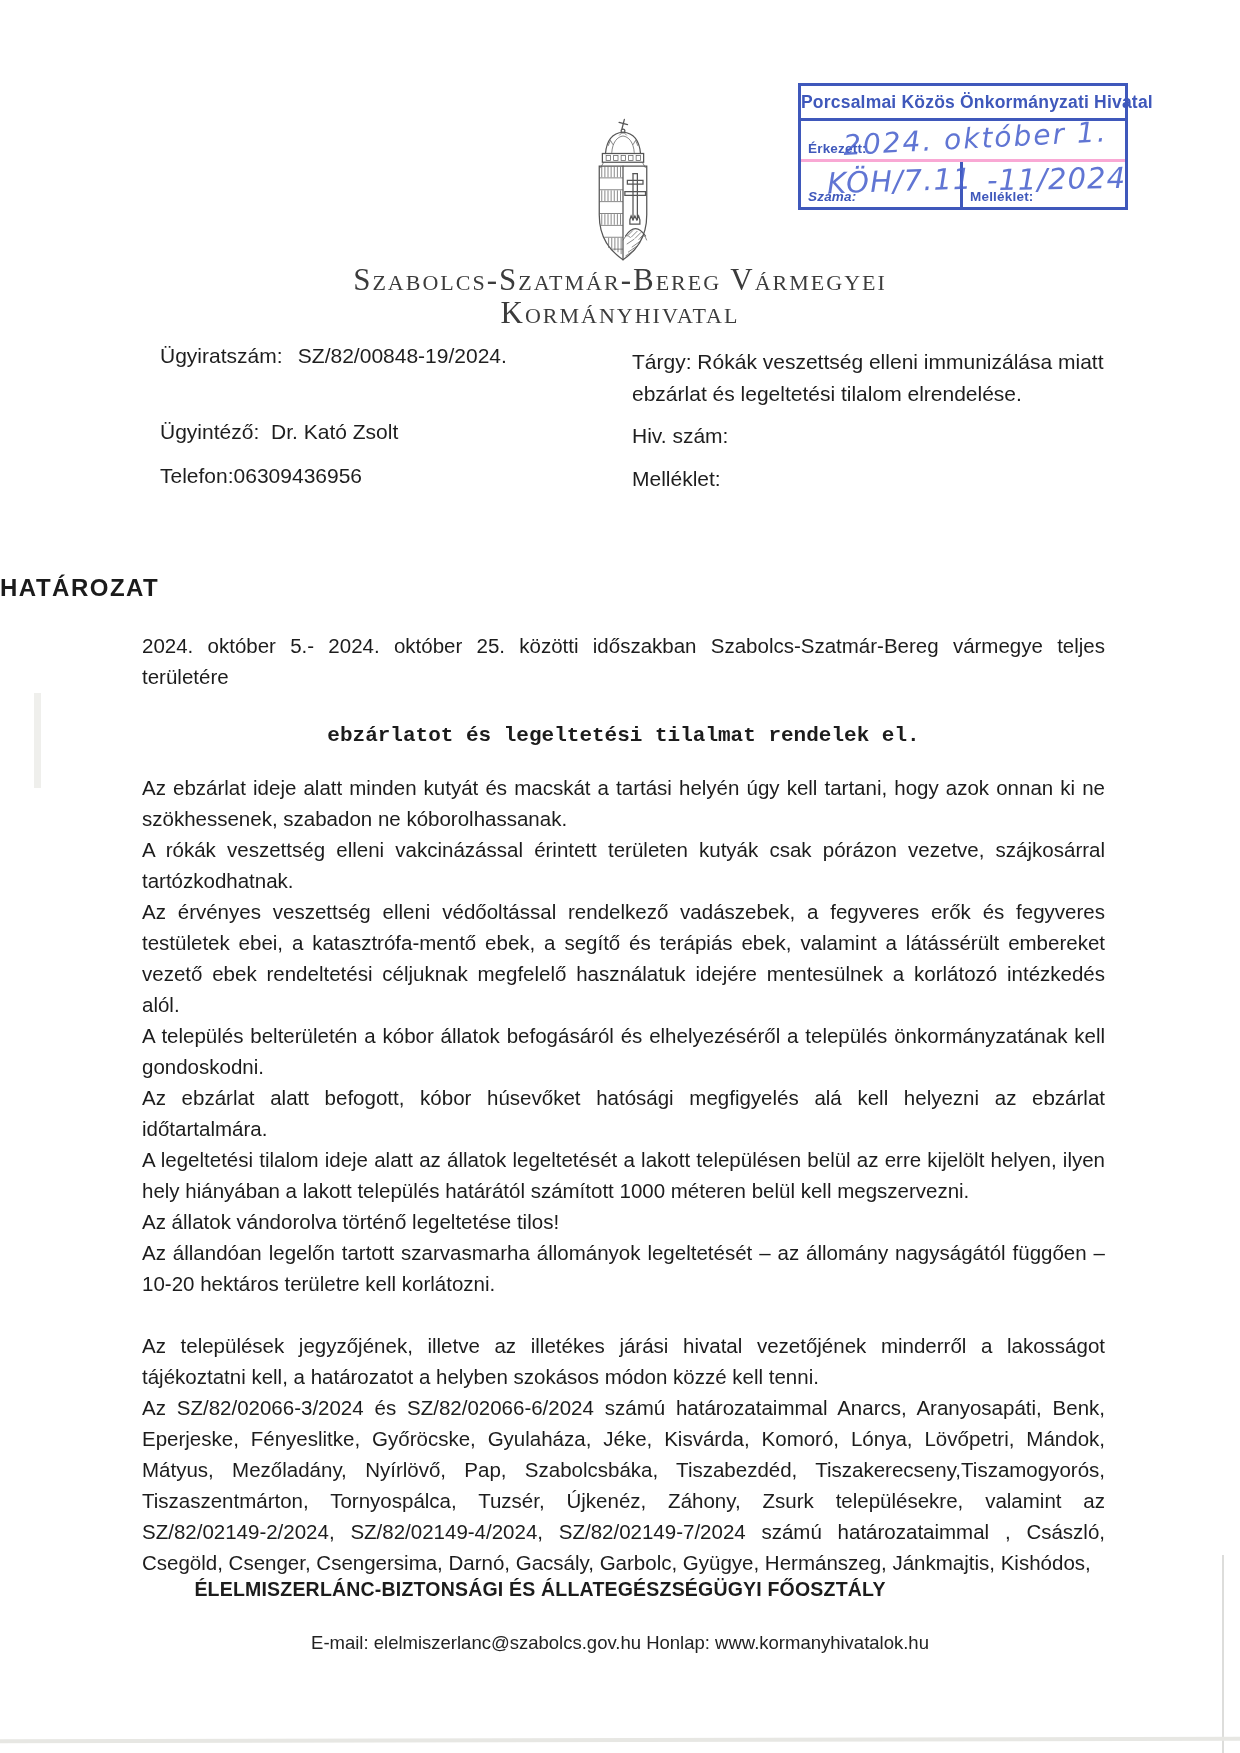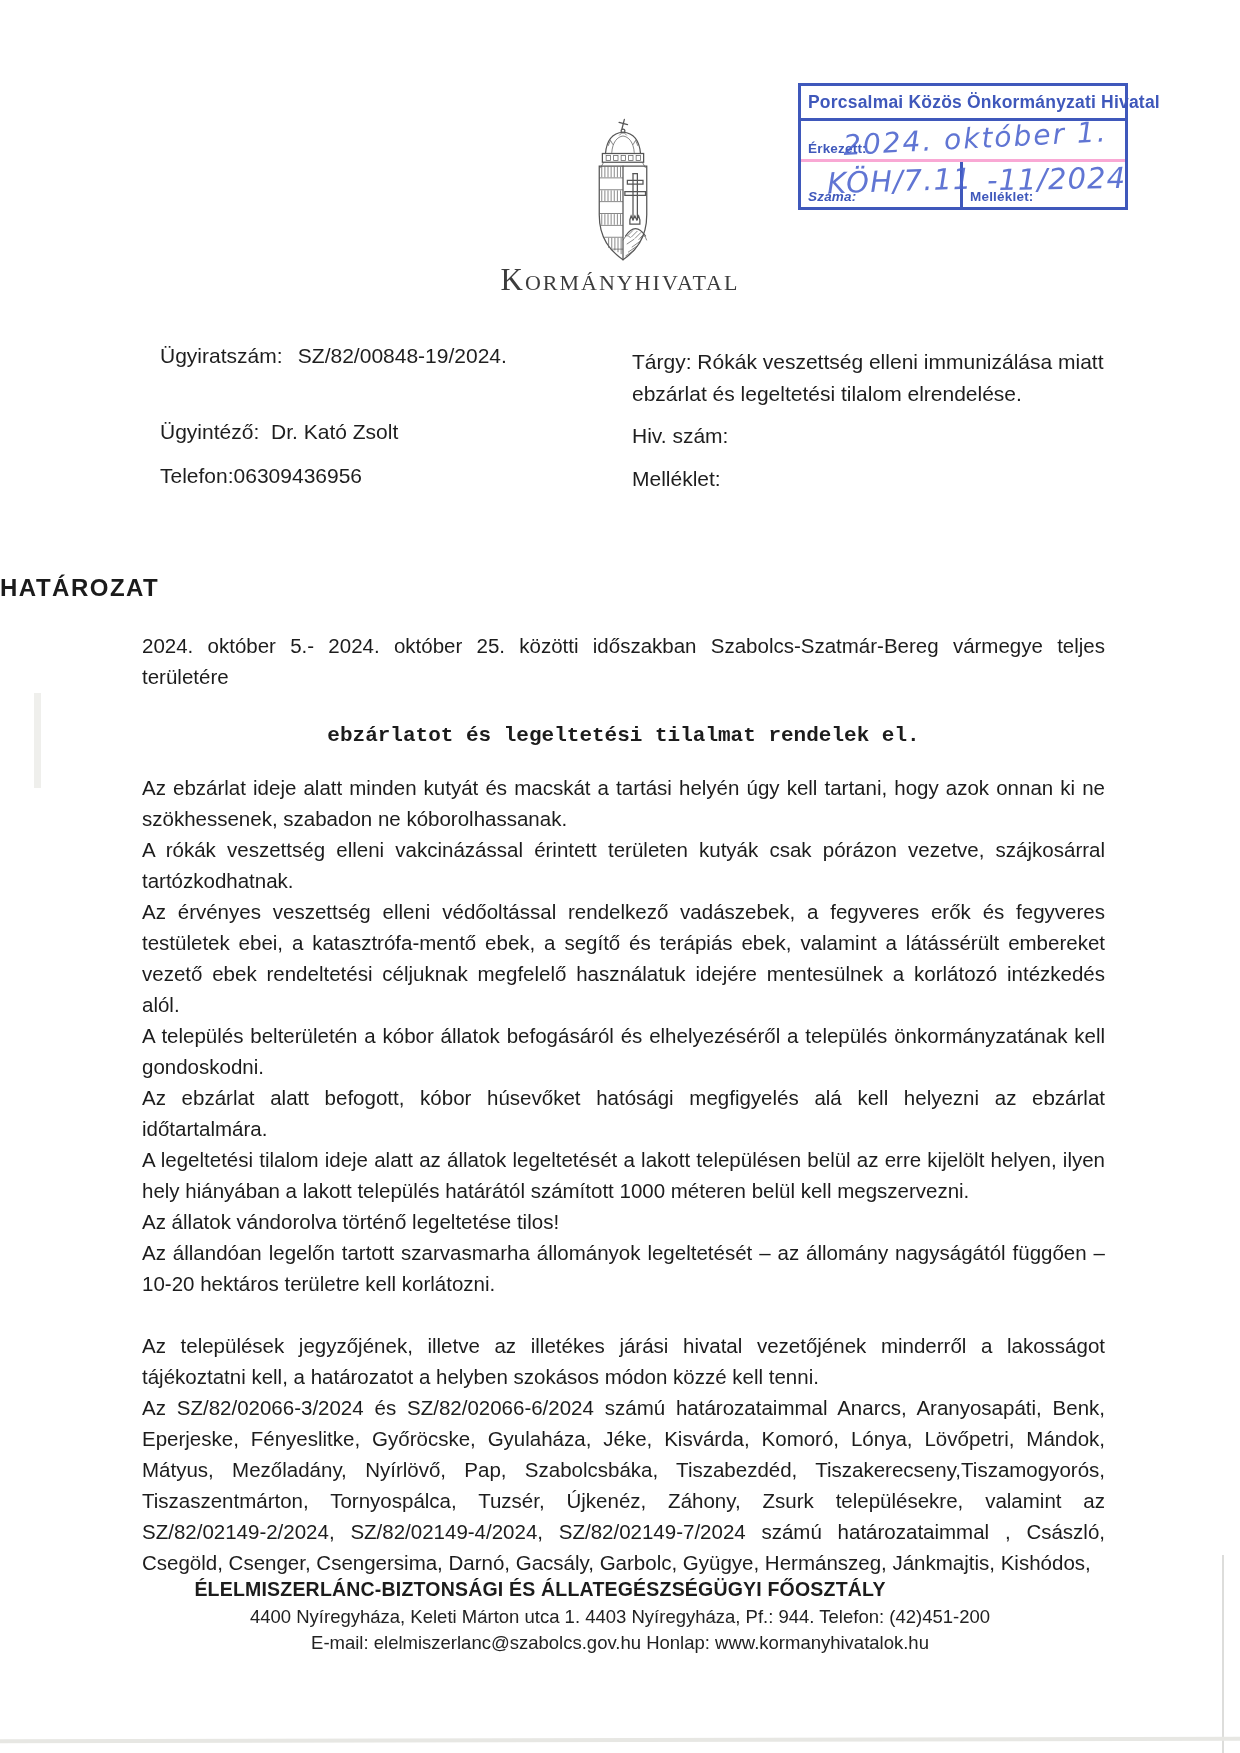--- a/index.html
+++ b/index.html
@@ -11,21 +11,21 @@
   
   .artifact-bottom-line { position:absolute; left:0; top:1738px; width:1240px; height:4px;
     background:#e7e7e3; transform:rotate(-0.12deg); }
   .artifact-right-line { position:absolute; left:1222px; top:1555px; width:2px; height:198px; background:#dddddb; }
   .artifact-left-strip { position:absolute; left:34px; top:693px; width:7px; height:95px; background:#efefec; }
 
   
   .stamp { position:absolute; left:798px; top:83px; width:330px; height:127px;
     border:3px solid #3f58bb; color:#3f58bb; box-sizing:border-box; }
   .stamp-row1 { height:35px; border-bottom:3px solid #3f58bb; display:flex; align-items:center;
-    padding-left:7px; font-weight:bold; font-size:17.5px; letter-spacing:0.2px; box-sizing:border-box; white-space:nowrap; }
+    font-weight:bold; font-size:17.5px; letter-spacing:0.2px; box-sizing:border-box; white-space:nowrap; }
   .stamp-row2 { position:relative; height:41px; border-bottom:3px solid #f9a8d4; box-sizing:border-box; }
   .stamp-row3 { position:relative; height:45px; display:flex; box-sizing:border-box; }
   .stamp-label { position:absolute; left:7px; bottom:3px; font-size:13.5px; font-weight:bold; letter-spacing:0.2px; }
   .stamp-cell-left { width:162px; border-right:3px solid #3f58bb; position:relative; box-sizing:border-box;font-style:italic; }
   .stamp-cell-right { flex:1; position:relative; }
   .hand { position:absolute; font-family:"DejaVu Sans", sans-serif; font-style:italic;
     color:rgba(74,98,205,0.88); white-space:nowrap; pointer-events:none; }
   .hand-date { left:42px; top:36px; font-size:28px; letter-spacing:2px; transform:rotate(-3deg); }
   .hand-num  { left:26px; top:78px; font-size:29px; letter-spacing:1px; transform:rotate(-2deg); }
   .hand-att  { left:186px; top:76px; font-size:29px; letter-spacing:1px; transform:rotate(-1deg); }
@@ -173,20 +173,21 @@
         <line x1="85" y1="198" x2="93" y2="190"></line>
         <line x1="66" y1="205" x2="78" y2="197"></line>
         <line x1="74" y1="210" x2="88" y2="200"></line>
         <line x1="68" y1="218" x2="84" y2="207"></line>
         <line x1="64" y1="224" x2="78" y2="215"></line>
       </g>
     </svg>
   </div>
 
   <div class="org-name">
+    <div>Szabolcs-Szatmár-Bereg Vármegyei</div>
     <div>Kormányhivatal</div>
   </div>
 
   <div class="meta meta-abs" style="left:160px; top:344px;">
     <span class="lbl-case">Ügyiratszám:</span>
     <span>SZ/82/00848-19/2024.</span>
   </div>
   <div class="meta meta-abs" style="left:160px; top:420px;">
     <span>Ügyintéző:</span>
     <span style="margin-left:6px;">Dr. Kató Zsolt</span>
@@ -217,16 +218,15 @@
     <p>A település belterületén a kóbor állatok befogásáról és elhelyezéséről a település önkormányzatának kell gondoskodni.</p>
     <p>Az ebzárlat alatt befogott, kóbor húsevőket hatósági megfigyelés alá kell helyezni az ebzárlat időtartalmára.</p>
     <p>A legeltetési tilalom ideje alatt az állatok legeltetését a lakott településen belül az erre kijelölt helyen, ilyen hely hiányában a lakott település határától számított 1000 méteren belül kell megszervezni.</p>
     <p>Az állatok vándorolva történő legeltetése tilos!</p>
     <p>Az állandóan legelőn tartott szarvasmarha állományok legeltetését – az állomány nagyságától függően – 10-20 hektáros területre kell korlátozni.</p>
     <p class="closing-gap">Az települések jegyzőjének, illetve az illetékes járási hivatal vezetőjének minderről a lakosságot tájékoztatni kell, a határozatot a helyben szokásos módon közzé kell tenni.</p>
     <p>Az SZ/82/02066-3/2024 és SZ/82/02066-6/2024 számú határozataimmal Anarcs, Aranyosapáti, Benk, Eperjeske, Fényeslitke, Győröcske, Gyulaháza, Jéke, Kisvárda, Komoró, Lónya, Lövőpetri, Mándok, Mátyus, Mezőladány, Nyírlövő, Pap, Szabolcsbáka, Tiszabezdéd, Tiszakerecseny,Tiszamogyorós, Tiszaszentmárton, Tornyospálca, Tuzsér, Újkenéz, Záhony, Zsurk településekre, valamint az SZ/82/02149-2/2024, SZ/82/02149-4/2024, SZ/82/02149-7/2024 számú határozataimmal , Császló, Csegöld, Csenger, Csengersima, Darnó, Gacsály, Garbolc, Gyügye, Hermánszeg, Jánkmajtis, Kishódos,</p>
   </div>
 
   <div class="footer-dept">ÉLELMISZERLÁNC-BIZTONSÁGI ÉS ÁLLATEGÉSZSÉGÜGYI FŐOSZTÁLY</div>
-  <div class="footer-line footer-addr">4400 Nyíregyháza, Keleti Márton utca 1. 4403 Nyíregyháza, Pf.: 944. Telefon: (42)451-200</div>
   <div class="footer-line footer-mail">E-mail: elelmiszerlanc@szabolcs.gov.hu Honlap: www.kormanyhivatalok.hu</div>
 
 </div>
 
 </body></html>

